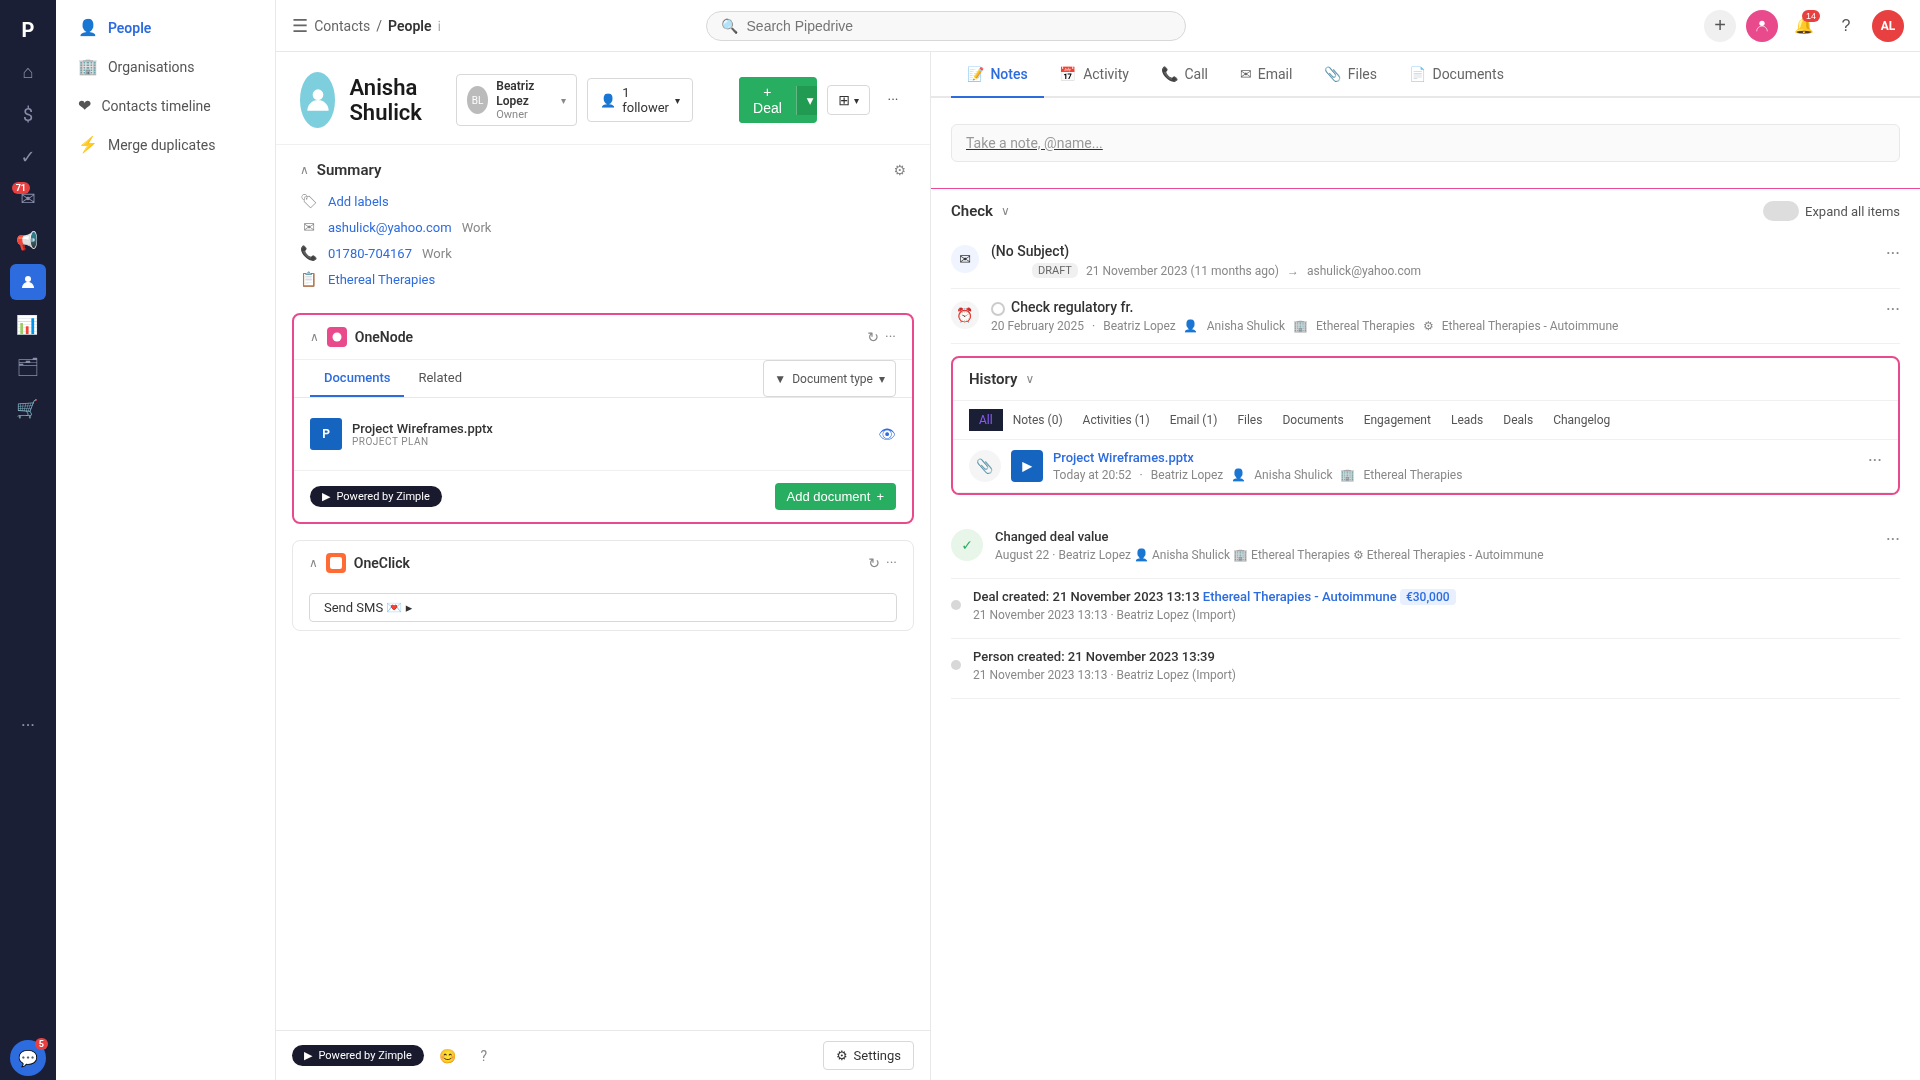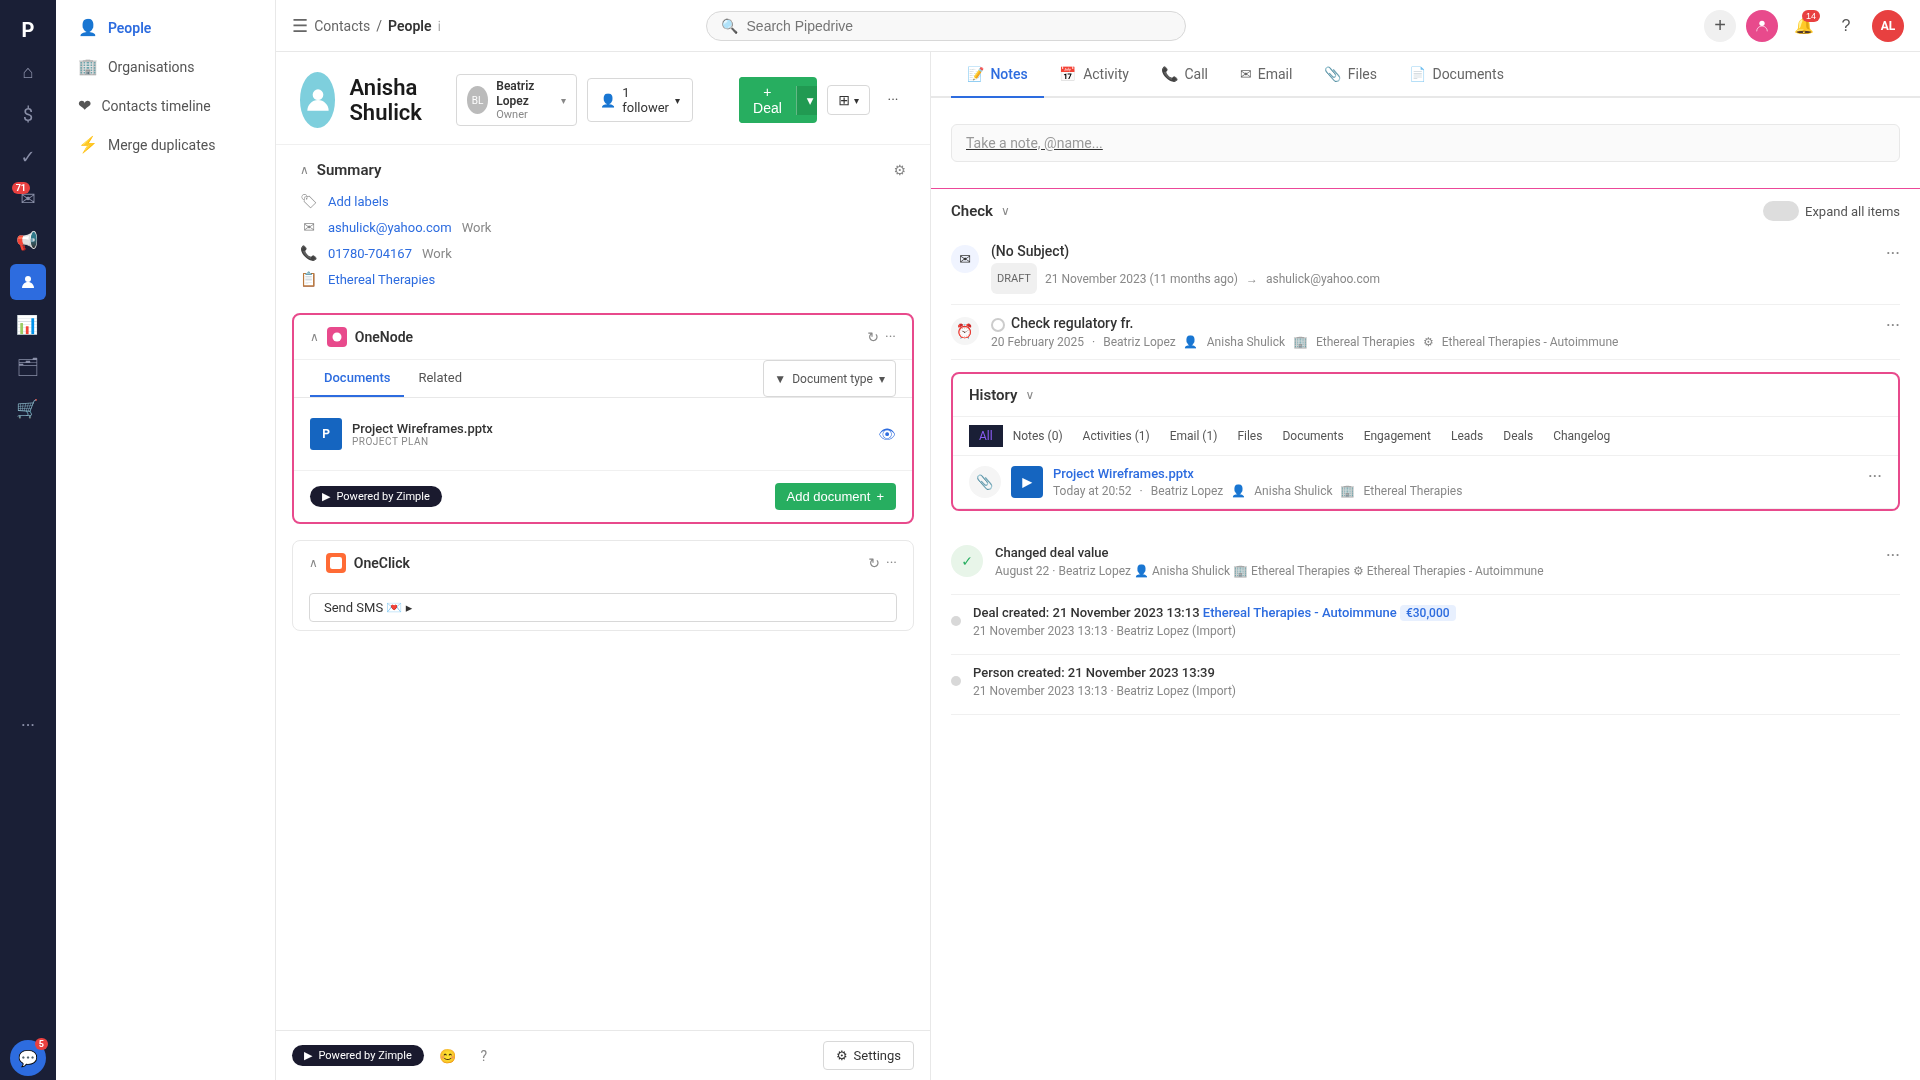--- a/index.html
+++ b/index.html
@@ -115,21 +115,21 @@
     .focus-section { padding: 0 20px; }
     .focus-header { display: flex; align-items: center; gap: 8px; padding: 12px 0; }
     .focus-title { font-size: 15px; font-weight: 600; color: #333; }
     .focus-expand { margin-left: auto; display: flex; align-items: center; gap: 6px; font-size: 13px; color: #555; }
     .toggle { width: 36px; height: 20px; background: #ddd; border-radius: 10px; cursor: pointer; position: relative; }
     .focus-item { display: flex; align-items: flex-start; gap: 12px; padding: 10px 0; border-bottom: 1px solid #f0f0f0; }
     .focus-item-icon { width: 28px; height: 28px; border-radius: 50%; background: #f0f0f0; display: flex; align-items: center; justify-content: center; font-size: 14px; flex-shrink: 0; margin-top: 2px; }
     .focus-item-content { flex: 1; }
     .focus-item-title { font-size: 14px; font-weight: 500; color: #333; margin-bottom: 4px; }
     .focus-item-meta { font-size: 12px; color: #888; display: flex; align-items: center; gap: 8px; flex-wrap: wrap; }
-    .draft-badge { background: #f0f0f0; color: #666; border-radius: 6px; padding: 9px 6px; font-size: 11px; }
+    .draft-badge { background: #f0f0f0; color: #666; border-radius: 6px; padding: 1px 6px; font-size: 11px; margin-left: 41px; }
     .focus-item-more { color: #888; cursor: pointer; font-size: 18px; }
 
     
     .history-section { border: 2px solid #e84a8c; border-radius: 8px; margin: 12px 20px; overflow: hidden; }
     .history-header { display: flex; align-items: center; gap: 8px; padding: 12px 16px; border-bottom: 1px solid #f0f0f0; }
     .history-title { font-size: 15px; font-weight: 600; color: #333; }
     .history-filter-bar { display: flex; align-items: center; gap: 0; padding: 8px 16px; border-bottom: 1px solid #f0f0f0; overflow-x: auto; }
     .history-filter { padding: 4px 10px; font-size: 12px; cursor: pointer; color: #555; border-radius: 4px; white-space: nowrap; }
     .history-filter.active { background: #1a1f36; color: #8b5cf6; border-radius: 0; }
     .history-item { display: flex; align-items: flex-start; gap: 10px; padding: 10px 16px; border-bottom: 1px solid #f0f0f0; }

